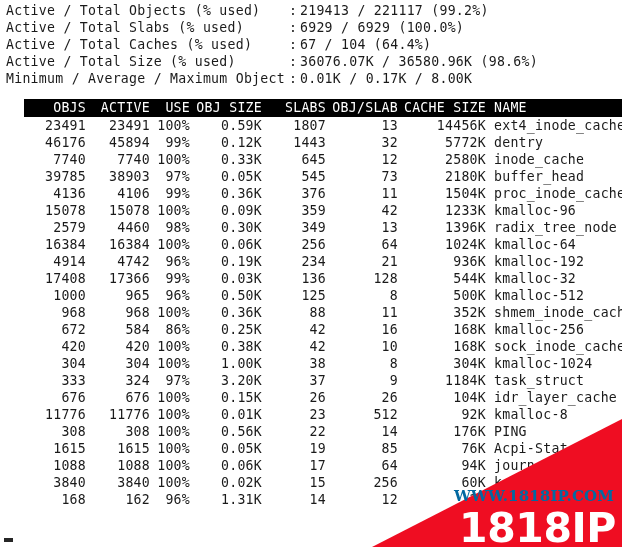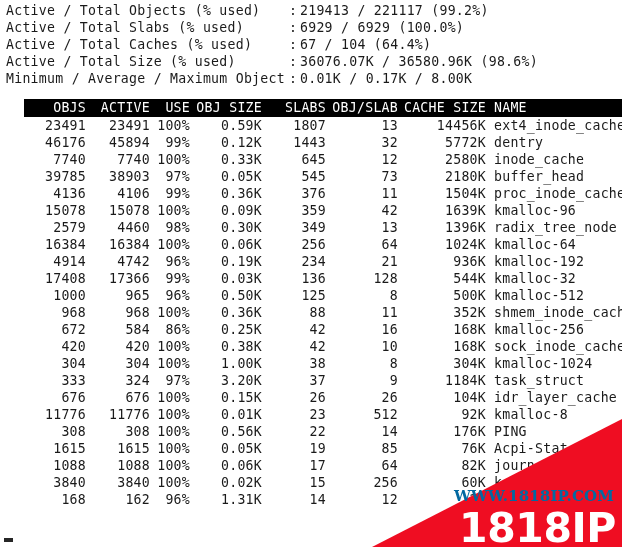--- a/index.html
+++ b/index.html
@@ -150,36 +150,36 @@
   <div class="gap-row"></div>
 
   <div class="table">
     <div class="row header"><span class="c-objs">OBJS</span><span class="c-active">ACTIVE</span><span class="c-use">USE</span><span class="c-objsize">OBJ SIZE</span><span class="c-slabs">SLABS</span><span class="c-objslab">OBJ/SLAB</span><span class="c-cache">CACHE SIZE</span><span class="c-name">NAME</span></div>
     <div id="table-body">
         <div class="row"><span class="c-objs">23491</span><span class="c-active">23491</span><span class="c-use">100%</span><span class="c-objsize">0.59K</span><span class="c-slabs">1807</span><span class="c-objslab">13</span><span class="c-cache">14456K</span><span class="c-name">ext4_inode_cache</span></div>
         <div class="row"><span class="c-objs">46176</span><span class="c-active">45894</span><span class="c-use">99%</span><span class="c-objsize">0.12K</span><span class="c-slabs">1443</span><span class="c-objslab">32</span><span class="c-cache">5772K</span><span class="c-name">dentry</span></div>
         <div class="row"><span class="c-objs">7740</span><span class="c-active">7740</span><span class="c-use">100%</span><span class="c-objsize">0.33K</span><span class="c-slabs">645</span><span class="c-objslab">12</span><span class="c-cache">2580K</span><span class="c-name">inode_cache</span></div>
         <div class="row"><span class="c-objs">39785</span><span class="c-active">38903</span><span class="c-use">97%</span><span class="c-objsize">0.05K</span><span class="c-slabs">545</span><span class="c-objslab">73</span><span class="c-cache">2180K</span><span class="c-name">buffer_head</span></div>
         <div class="row"><span class="c-objs">4136</span><span class="c-active">4106</span><span class="c-use">99%</span><span class="c-objsize">0.36K</span><span class="c-slabs">376</span><span class="c-objslab">11</span><span class="c-cache">1504K</span><span class="c-name">proc_inode_cache</span></div>
-        <div class="row"><span class="c-objs">15078</span><span class="c-active">15078</span><span class="c-use">100%</span><span class="c-objsize">0.09K</span><span class="c-slabs">359</span><span class="c-objslab">42</span><span class="c-cache">1639K</span><span class="c-name">kmalloc-96</span></div>
+        <div class="row"><span class="c-objs">15078</span><span class="c-active">15078</span><span class="c-use">100%</span><span class="c-objsize">0.09K</span><span class="c-slabs">359</span><span class="c-objslab">42</span><span class="c-cache">1233K</span><span class="c-name">kmalloc-96</span></div>
         <div class="row"><span class="c-objs">2579</span><span class="c-active">4460</span><span class="c-use">98%</span><span class="c-objsize">0.30K</span><span class="c-slabs">349</span><span class="c-objslab">13</span><span class="c-cache">1396K</span><span class="c-name">radix_tree_node</span></div>
         <div class="row"><span class="c-objs">16384</span><span class="c-active">16384</span><span class="c-use">100%</span><span class="c-objsize">0.06K</span><span class="c-slabs">256</span><span class="c-objslab">64</span><span class="c-cache">1024K</span><span class="c-name">kmalloc-64</span></div>
         <div class="row"><span class="c-objs">4914</span><span class="c-active">4742</span><span class="c-use">96%</span><span class="c-objsize">0.19K</span><span class="c-slabs">234</span><span class="c-objslab">21</span><span class="c-cache">936K</span><span class="c-name">kmalloc-192</span></div>
         <div class="row"><span class="c-objs">17408</span><span class="c-active">17366</span><span class="c-use">99%</span><span class="c-objsize">0.03K</span><span class="c-slabs">136</span><span class="c-objslab">128</span><span class="c-cache">544K</span><span class="c-name">kmalloc-32</span></div>
         <div class="row"><span class="c-objs">1000</span><span class="c-active">965</span><span class="c-use">96%</span><span class="c-objsize">0.50K</span><span class="c-slabs">125</span><span class="c-objslab">8</span><span class="c-cache">500K</span><span class="c-name">kmalloc-512</span></div>
         <div class="row"><span class="c-objs">968</span><span class="c-active">968</span><span class="c-use">100%</span><span class="c-objsize">0.36K</span><span class="c-slabs">88</span><span class="c-objslab">11</span><span class="c-cache">352K</span><span class="c-name">shmem_inode_cache</span></div>
         <div class="row"><span class="c-objs">672</span><span class="c-active">584</span><span class="c-use">86%</span><span class="c-objsize">0.25K</span><span class="c-slabs">42</span><span class="c-objslab">16</span><span class="c-cache">168K</span><span class="c-name">kmalloc-256</span></div>
         <div class="row"><span class="c-objs">420</span><span class="c-active">420</span><span class="c-use">100%</span><span class="c-objsize">0.38K</span><span class="c-slabs">42</span><span class="c-objslab">10</span><span class="c-cache">168K</span><span class="c-name">sock_inode_cache</span></div>
         <div class="row"><span class="c-objs">304</span><span class="c-active">304</span><span class="c-use">100%</span><span class="c-objsize">1.00K</span><span class="c-slabs">38</span><span class="c-objslab">8</span><span class="c-cache">304K</span><span class="c-name">kmalloc-1024</span></div>
         <div class="row"><span class="c-objs">333</span><span class="c-active">324</span><span class="c-use">97%</span><span class="c-objsize">3.20K</span><span class="c-slabs">37</span><span class="c-objslab">9</span><span class="c-cache">1184K</span><span class="c-name">task_struct</span></div>
         <div class="row"><span class="c-objs">676</span><span class="c-active">676</span><span class="c-use">100%</span><span class="c-objsize">0.15K</span><span class="c-slabs">26</span><span class="c-objslab">26</span><span class="c-cache">104K</span><span class="c-name">idr_layer_cache</span></div>
         <div class="row"><span class="c-objs">11776</span><span class="c-active">11776</span><span class="c-use">100%</span><span class="c-objsize">0.01K</span><span class="c-slabs">23</span><span class="c-objslab">512</span><span class="c-cache">92K</span><span class="c-name">kmalloc-8</span></div>
         <div class="row"><span class="c-objs">308</span><span class="c-active">308</span><span class="c-use">100%</span><span class="c-objsize">0.56K</span><span class="c-slabs">22</span><span class="c-objslab">14</span><span class="c-cache">176K</span><span class="c-name">PING</span></div>
         <div class="row"><span class="c-objs">1615</span><span class="c-active">1615</span><span class="c-use">100%</span><span class="c-objsize">0.05K</span><span class="c-slabs">19</span><span class="c-objslab">85</span><span class="c-cache">76K</span><span class="c-name">Acpi-Stat</span></div>
-        <div class="row"><span class="c-objs">1088</span><span class="c-active">1088</span><span class="c-use">100%</span><span class="c-objsize">0.06K</span><span class="c-slabs">17</span><span class="c-objslab">64</span><span class="c-cache">82K</span><span class="c-name">journ</span></div>
+        <div class="row"><span class="c-objs">1088</span><span class="c-active">1088</span><span class="c-use">100%</span><span class="c-objsize">0.06K</span><span class="c-slabs">17</span><span class="c-objslab">64</span><span class="c-cache">94K</span><span class="c-name">journ</span></div>
         <div class="row"><span class="c-objs">3840</span><span class="c-active">3840</span><span class="c-use">100%</span><span class="c-objsize">0.02K</span><span class="c-slabs">15</span><span class="c-objslab">256</span><span class="c-cache">60K</span><span class="c-name">k</span></div>
         <div class="row"><span class="c-objs">168</span><span class="c-active">162</span><span class="c-use">96%</span><span class="c-objsize">1.31K</span><span class="c-slabs">14</span><span class="c-objslab">12</span><span class="c-cache">22</span><span class="c-name"></span></div>
       </div>
   </div>
 
   <div class="cursor-block"></div>
 </div>
 
 <div id="watermark">
   <div class="tri"></div>

